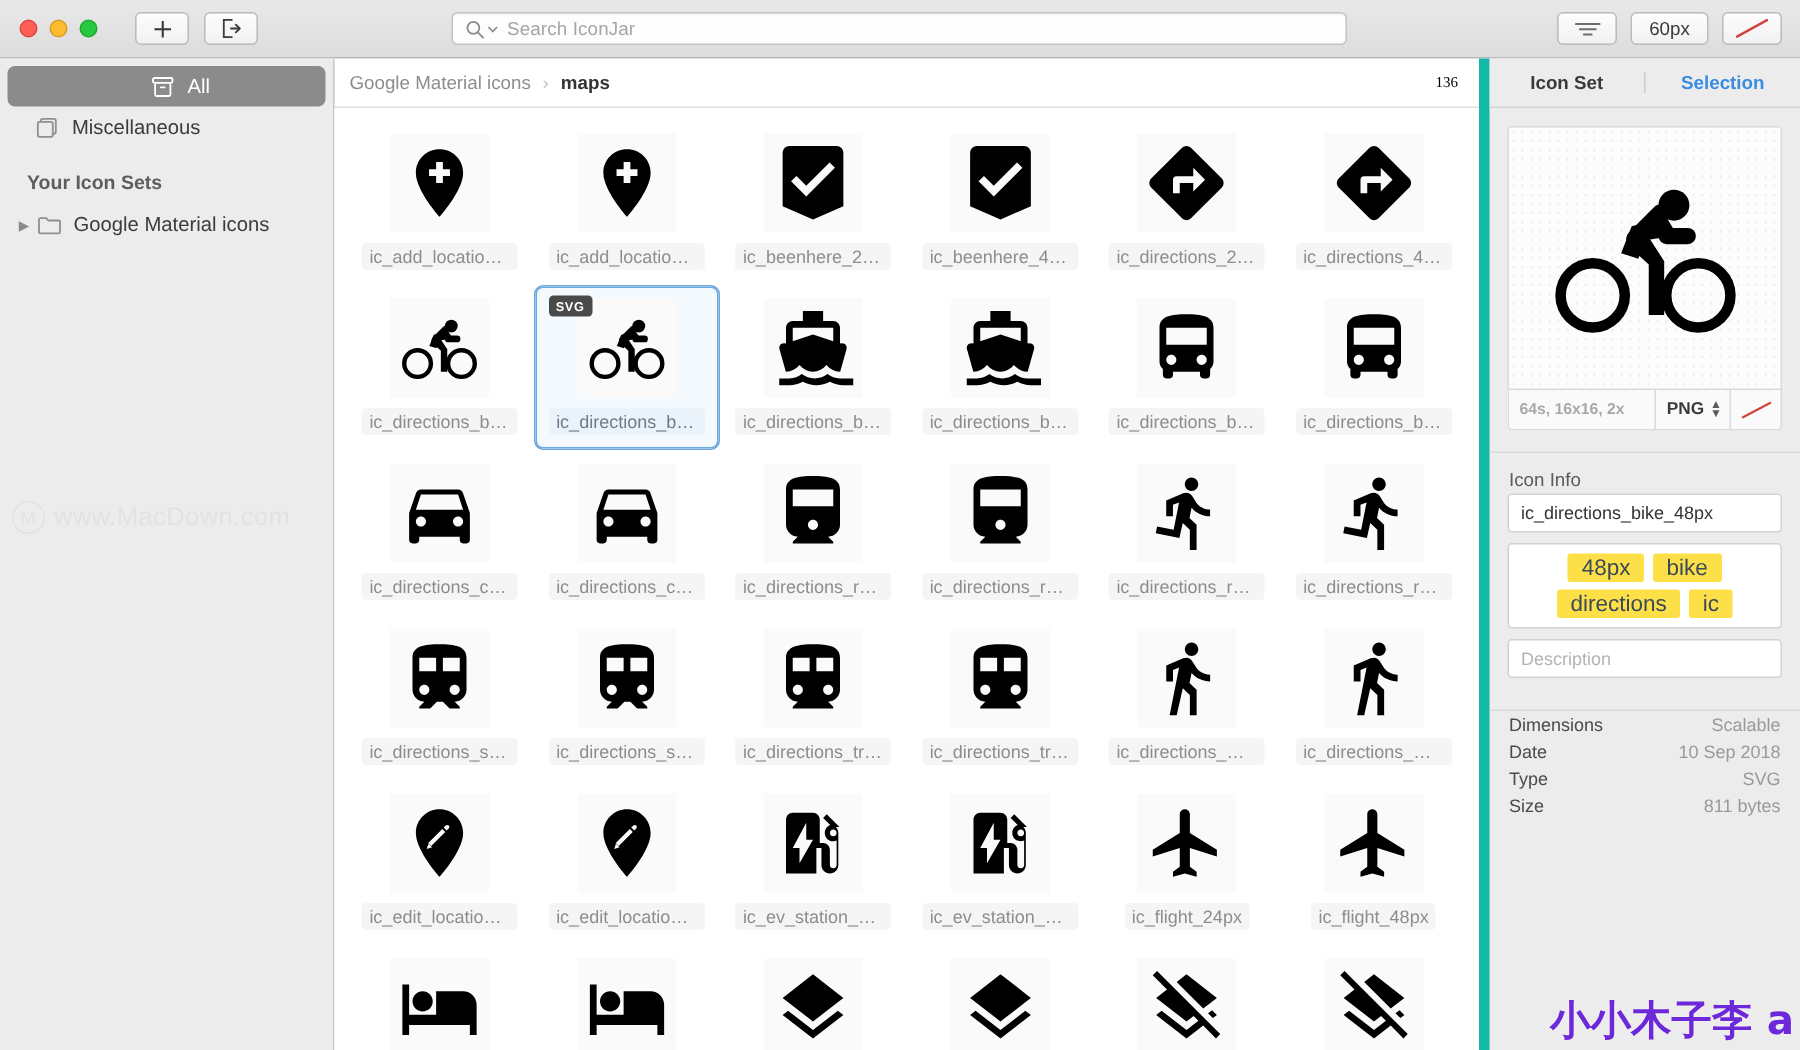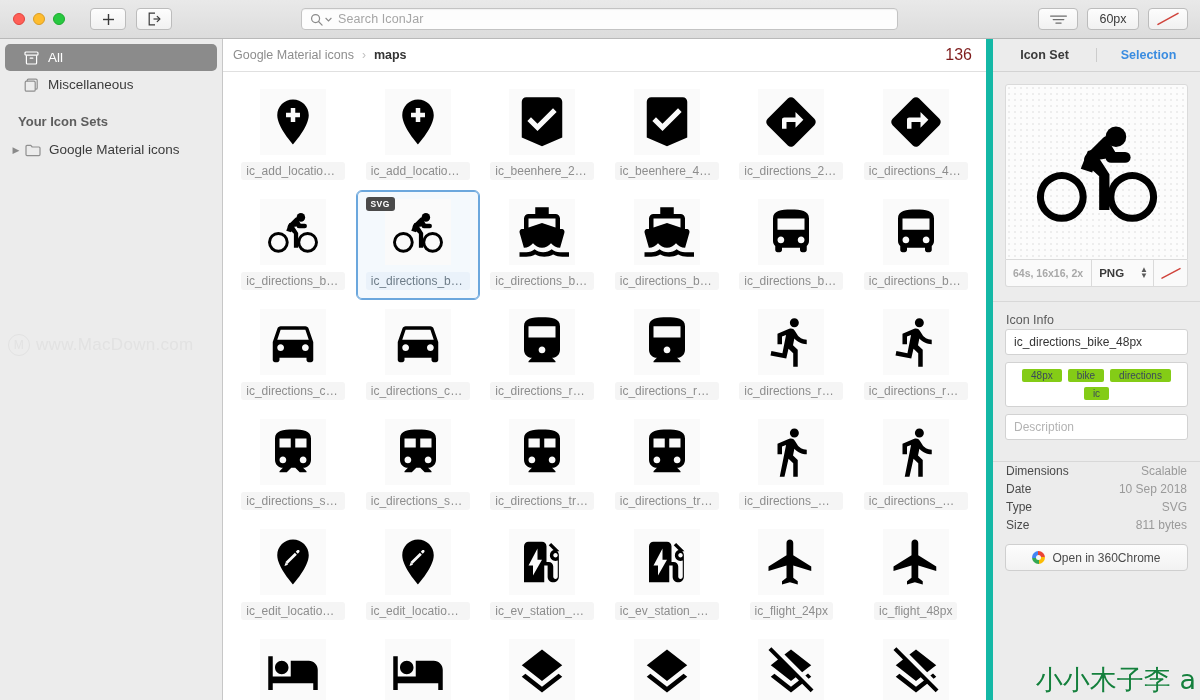--- a/index.html
+++ b/index.html
@@ -64,21 +64,21 @@
     background: #ececec;
     border-right: 1px solid #c7c7c7;
     padding-top: 5px;
     position: relative;
   }
   .side-row {
     height: 27px; display: flex; align-items: center;
     padding-left: 18px; font-size: 13.5px; color: #3b3b3b;
     margin: 0 5px; border-radius: 5px;
   }
-  .side-row.sel { background: #8b8b8b; color: #fff; }
+  .side-row.sel { background: #8b8b8b; color: #fff; justify-content: center; }
   .side-row .ico { width: 17px; height: 17px; margin-right: 8px; display:flex; align-items:center; justify-content:center; flex:0 0 17px;}
   .side-head {
     height: 30px; display: flex; align-items: center;
     padding-left: 18px; font-size: 13px; font-weight: bold; color: #5d5d5d;
     margin-top: 8px;
   }
   .side-row.disc { padding-left: 4px; }
   .disc-tri {
     width: 14px; flex: 0 0 14px; display: flex; align-items: center; justify-content: center;
     color: #8a8a8a; font-size: 9px; margin-right: 1px;
@@ -98,21 +98,21 @@
   .main { flex: 1; display: flex; flex-direction: column; min-width: 0; background: #fff; }
   .breadcrumb {
     height: 33px; flex: 0 0 33px;
     border-bottom: 1px solid #e0e0e0;
     display: flex; align-items: center;
     padding: 0 14px 0 10px; background: #fff;
   }
   .bc-item { font-size: 12.5px; color: #8d8d8d; }
   .bc-sep { font-size: 12px; color: #c0c0c0; margin: 0 8px; }
   .bc-item.cur { color: #343434; font-weight: bold; }
-  .bc-count { margin-left: auto; font-size: 16px; color: #7f1d1d; }
+  .bc-count { margin-left: auto; font-size: 10px; color: #000000; font-family: Liberation Serif, serif; }
 
   .grid-wrap { flex: 1; overflow: hidden; position: relative; background: #fff; }
   .grid {
     display: grid;
     grid-template-columns: repeat(6, 1fr);
     padding: 8px 8px 0 8px;
     row-gap: 0px;
   }
   .cell {
     height: 110px;
@@ -163,38 +163,38 @@
     background-size: 6px 6px;
     display: flex; align-items: center; justify-content: center;
   }
   .prev-bar {
     height: 27px; display: flex; align-items: center;
     border: 1px solid #dadada; border-top: none; border-radius: 0 0 3px 3px;
     background: #fafafa; overflow: hidden; font-weight: bold;
   }
   .prev-bar .sizes { flex: 1; font-size: 10.5px; color: #a8a8a8; padding-left: 7px; white-space: nowrap; overflow: hidden; }
   .prev-bar .fmt {
-    display: flex; align-items: center; gap: 16px;
+    display: flex; align-items: center; gap: 4px;
     border-left: 1px solid #dadada; padding: 0 5px 0 7px; height: 100%;
     font-size: 11.5px; color: #3a3a3a;
   }
   .stepper { display: flex; flex-direction: column; line-height: 6px; font-size: 8px; color: #5a5a5a; }
   .prev-bar .sw2 { width: 34px; height: 100%; border-left: 1px solid #dadada; display:flex; align-items:center; justify-content:center; }
 
   .sec-divider { height: 1px; background: #d8d8d8; margin: 14px 0 0 0; }
   .sec-title { font-size: 12.5px; color: #5b5b5b; padding: 11px 13px 2px 13px; }
   .fld {
     margin: 0 12px 7px 12px; background: #fff; border: 1px solid #d2d2d2; border-radius: 3px;
     min-height: 26px; display: flex; align-items: center; padding: 0 8px;
     font-size: 12px; color: #333;
   }
   .fld.ph { color: #b3b3b3; }
   .tags { margin: 0 12px 7px 12px; background: #fff; border: 1px solid #d2d2d2; border-radius: 3px;
           padding: 6px 8px; display: flex; flex-wrap: wrap; gap: 5px 6px; justify-content: center; }
-  .tag { background: #84cc16; color: #3b4a5a; font-size: 10px; border-radius: 2px; padding: 1px 9px; }
+  .tag { background: #fde047; color: #3b4a5a; font-size: 15px; border-radius: 2px; padding: 1px 9px; }
 
   .meta-row {
     display: flex; justify-content: space-between;
     padding: 2px 13px; font-size: 12px;
   }
   .meta-k { color: #4a4a4a; }
   .meta-v { color: #9a9a9a; }
 
   .open-btn {
     margin: 10px 12px 0 12px; height: 27px; border: 1px solid #cfcfcf; border-radius: 4px;
@@ -203,24 +203,25 @@
     font-size: 12px; color: #4a4a4a;
   }
   .chrome-dot { width: 13px; height: 13px; border-radius: 50%;
     background: conic-gradient(#ea4335 0 25%, #fbbc05 25% 50%, #34a853 50% 75%, #4285f4 75% 100%);
     position: relative; }
   .chrome-dot::after { content:""; position:absolute; left:4px; top:4px; width:5px; height:5px; border-radius:50%; background:#f6f6f6; }
 
   
   .wm2 {
     position: absolute; right: 4px; bottom: 2px;
-    font-size: 27px; color: #15803d; white-space: nowrap;
+    font-size: 27px; color: #6d28d9; white-space: nowrap;
     font-family: "DejaVu Sans", sans-serif;
     letter-spacing: 0px; user-select: none; pointer-events: none;
     text-shadow: 0 0 2px rgba(255,255,255,.55);
+    font-weight: bold;
   }
 </style>
 </head>
 <body>
 
 <div id="app">
 
   <div class="titlebar">
     <div class="traffic">
       <div class="tl red"></div>
@@ -690,22 +691,18 @@
           <div class="meta-row">
             <span class="meta-k">Type</span>
             <span class="meta-v">SVG</span>
           </div>
           <div class="meta-row">
             <span class="meta-k">Size</span>
             <span class="meta-v">811 bytes</span>
           </div>
         </div>
 
-      <div class="open-btn">
-        <span class="chrome-dot"></span>
-        <span>Open in 360Chrome</span>
-      </div>
 
       <div class="wm2">小小木子李 a</div>
     </div>
 
   </div>
 </div>
 
 </body></html>

